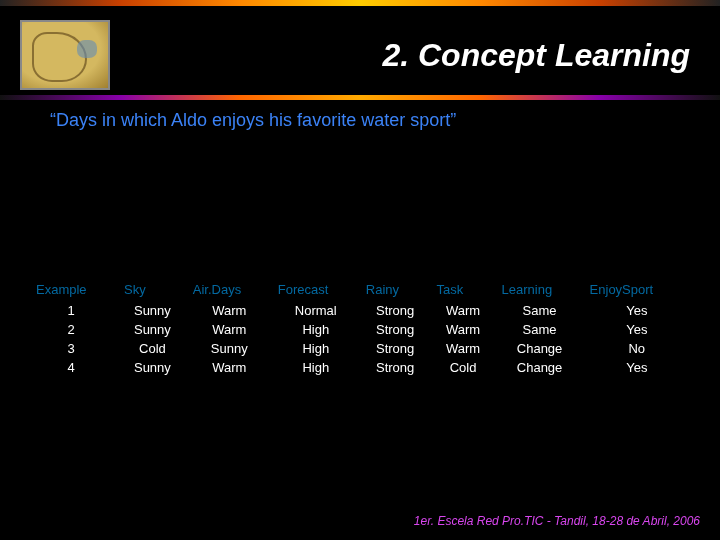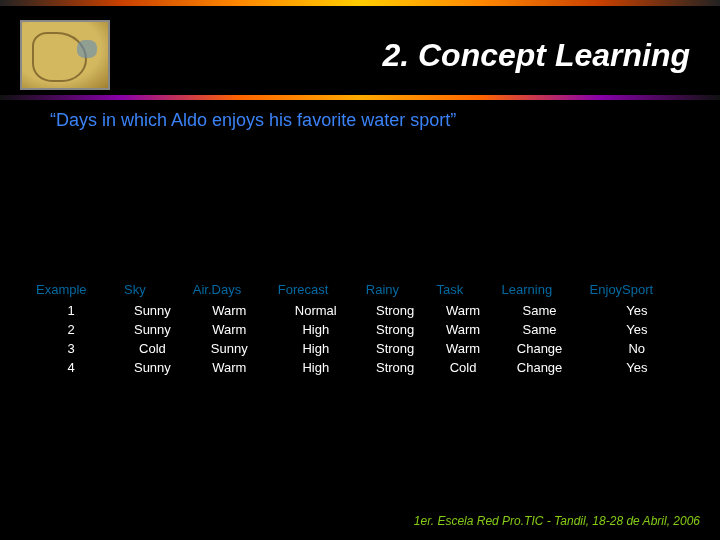--- a/index.html
+++ b/index.html
@@ -156,21 +156,21 @@
       text-align: center;
       padding-right: 12px;
     }
 
     
     .footer {
       position: absolute;
       bottom: 12px;
       right: 20px;
       font-size: 12px;
-      color: #84cc16;
+      color: #d946ef;
       font-style: italic;
     }
   </style>
 </head>
 <body>
 
 <div class="top-bar"></div>
 
 <div class="header">
   <div class="thumbnail">

